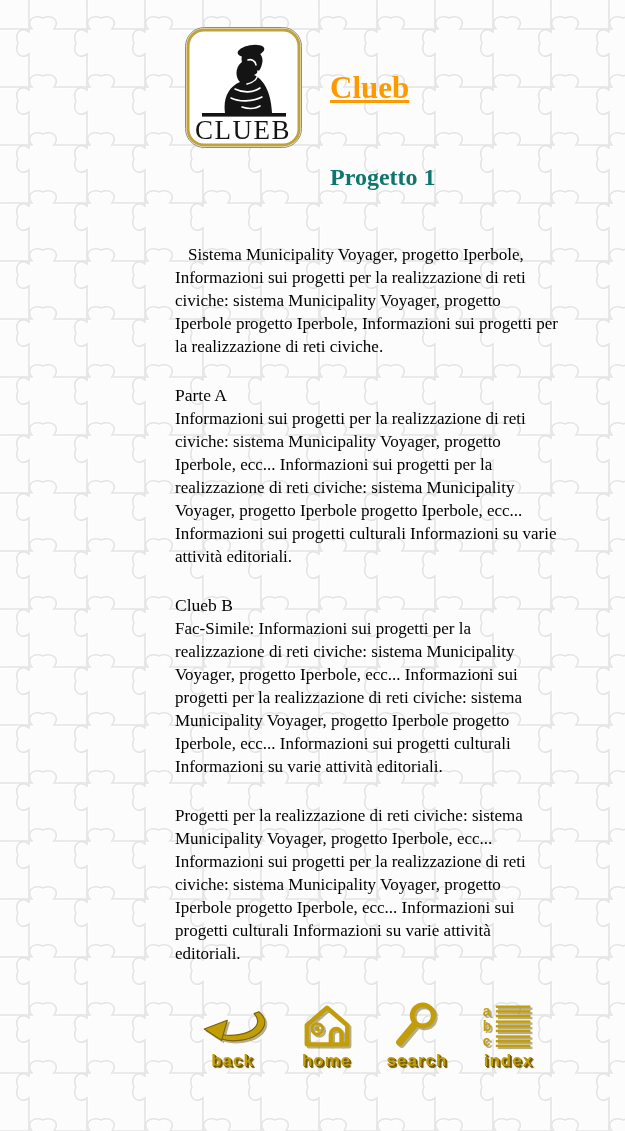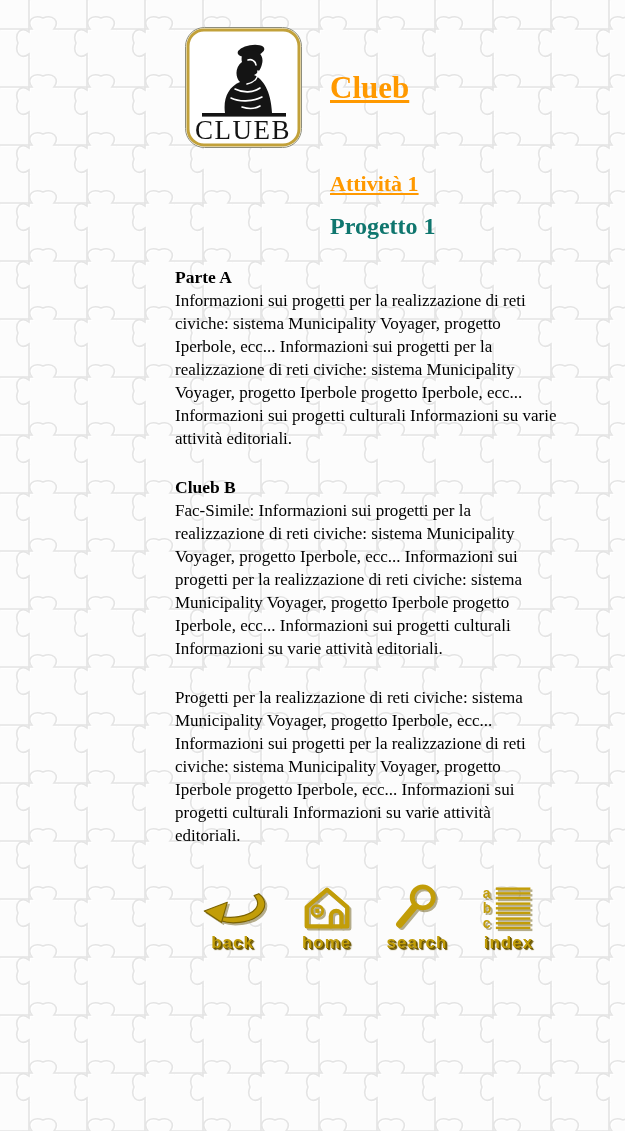--- a/index.html
+++ b/index.html
@@ -56,21 +56,21 @@
   .copy {
     width: 385px;
     font-size: 17px;
     line-height: 23px;
   }
   .intro {
     margin-top: 52px;
     text-indent: 13px;
   }
   .section { margin-top: 26px; }
-  .sec-heading { font-weight: bold; font-size: 17.5px; line-height: 23px; }
+  .sec-heading { font-weight: normal; font-size: 17.5px; line-height: 23px; }
   .footer-nav {
     margin-top: 36px;
     width: 385px;
     display: flex;
     justify-content: center;
     align-items: flex-end;
     gap: 33px;
   }
   .nav-item {
     display: flex;
@@ -142,26 +142,24 @@
           </g>
         </g>
         <text x="58" y="112" text-anchor="middle" font-family="Liberation Serif, DejaVu Serif, serif" font-size="27" letter-spacing="1.5" fill="#141414">CLUEB</text>
       </svg>
     </a>
     <h1 class="site-title">
       <a href="#">Clueb</a>
     </h1>
   </div>
 
-  <h2 class="activity-title">
-    <a href="#">Attività 1</a>
-  </h2>
 
   <h3 class="project-title">Progetto 1</h3>
 
+  <p class="copy intro">Sistema Municipality Voyager, progetto Iperbole, Informazioni sui progetti per la realizzazione di reti civiche: sistema Municipality Voyager, progetto Iperbole progetto Iperbole, Informazioni sui progetti per la realizzazione di reti civiche.</p>
 
   <div class="section copy">
     <div class="sec-heading">Parte A</div>
     <div class="sec-body">Informazioni sui progetti per la realizzazione di reti civiche: sistema Municipality Voyager, progetto Iperbole, ecc... Informazioni sui progetti per la realizzazione di reti civiche: sistema Municipality Voyager, progetto Iperbole progetto Iperbole, ecc... Informazioni sui progetti culturali Informazioni su varie attività editoriali.</div>
   </div>
 
   <div class="section copy">
     <div class="sec-heading">Clueb B</div>
     <div class="sec-body">Fac-Simile: Informazioni sui progetti per la realizzazione di reti civiche: sistema Municipality Voyager, progetto Iperbole, ecc... Informazioni sui progetti per la realizzazione di reti civiche: sistema Municipality Voyager, progetto Iperbole progetto Iperbole, ecc... Informazioni sui progetti culturali Informazioni su varie attività editoriali.</div>
   </div>

